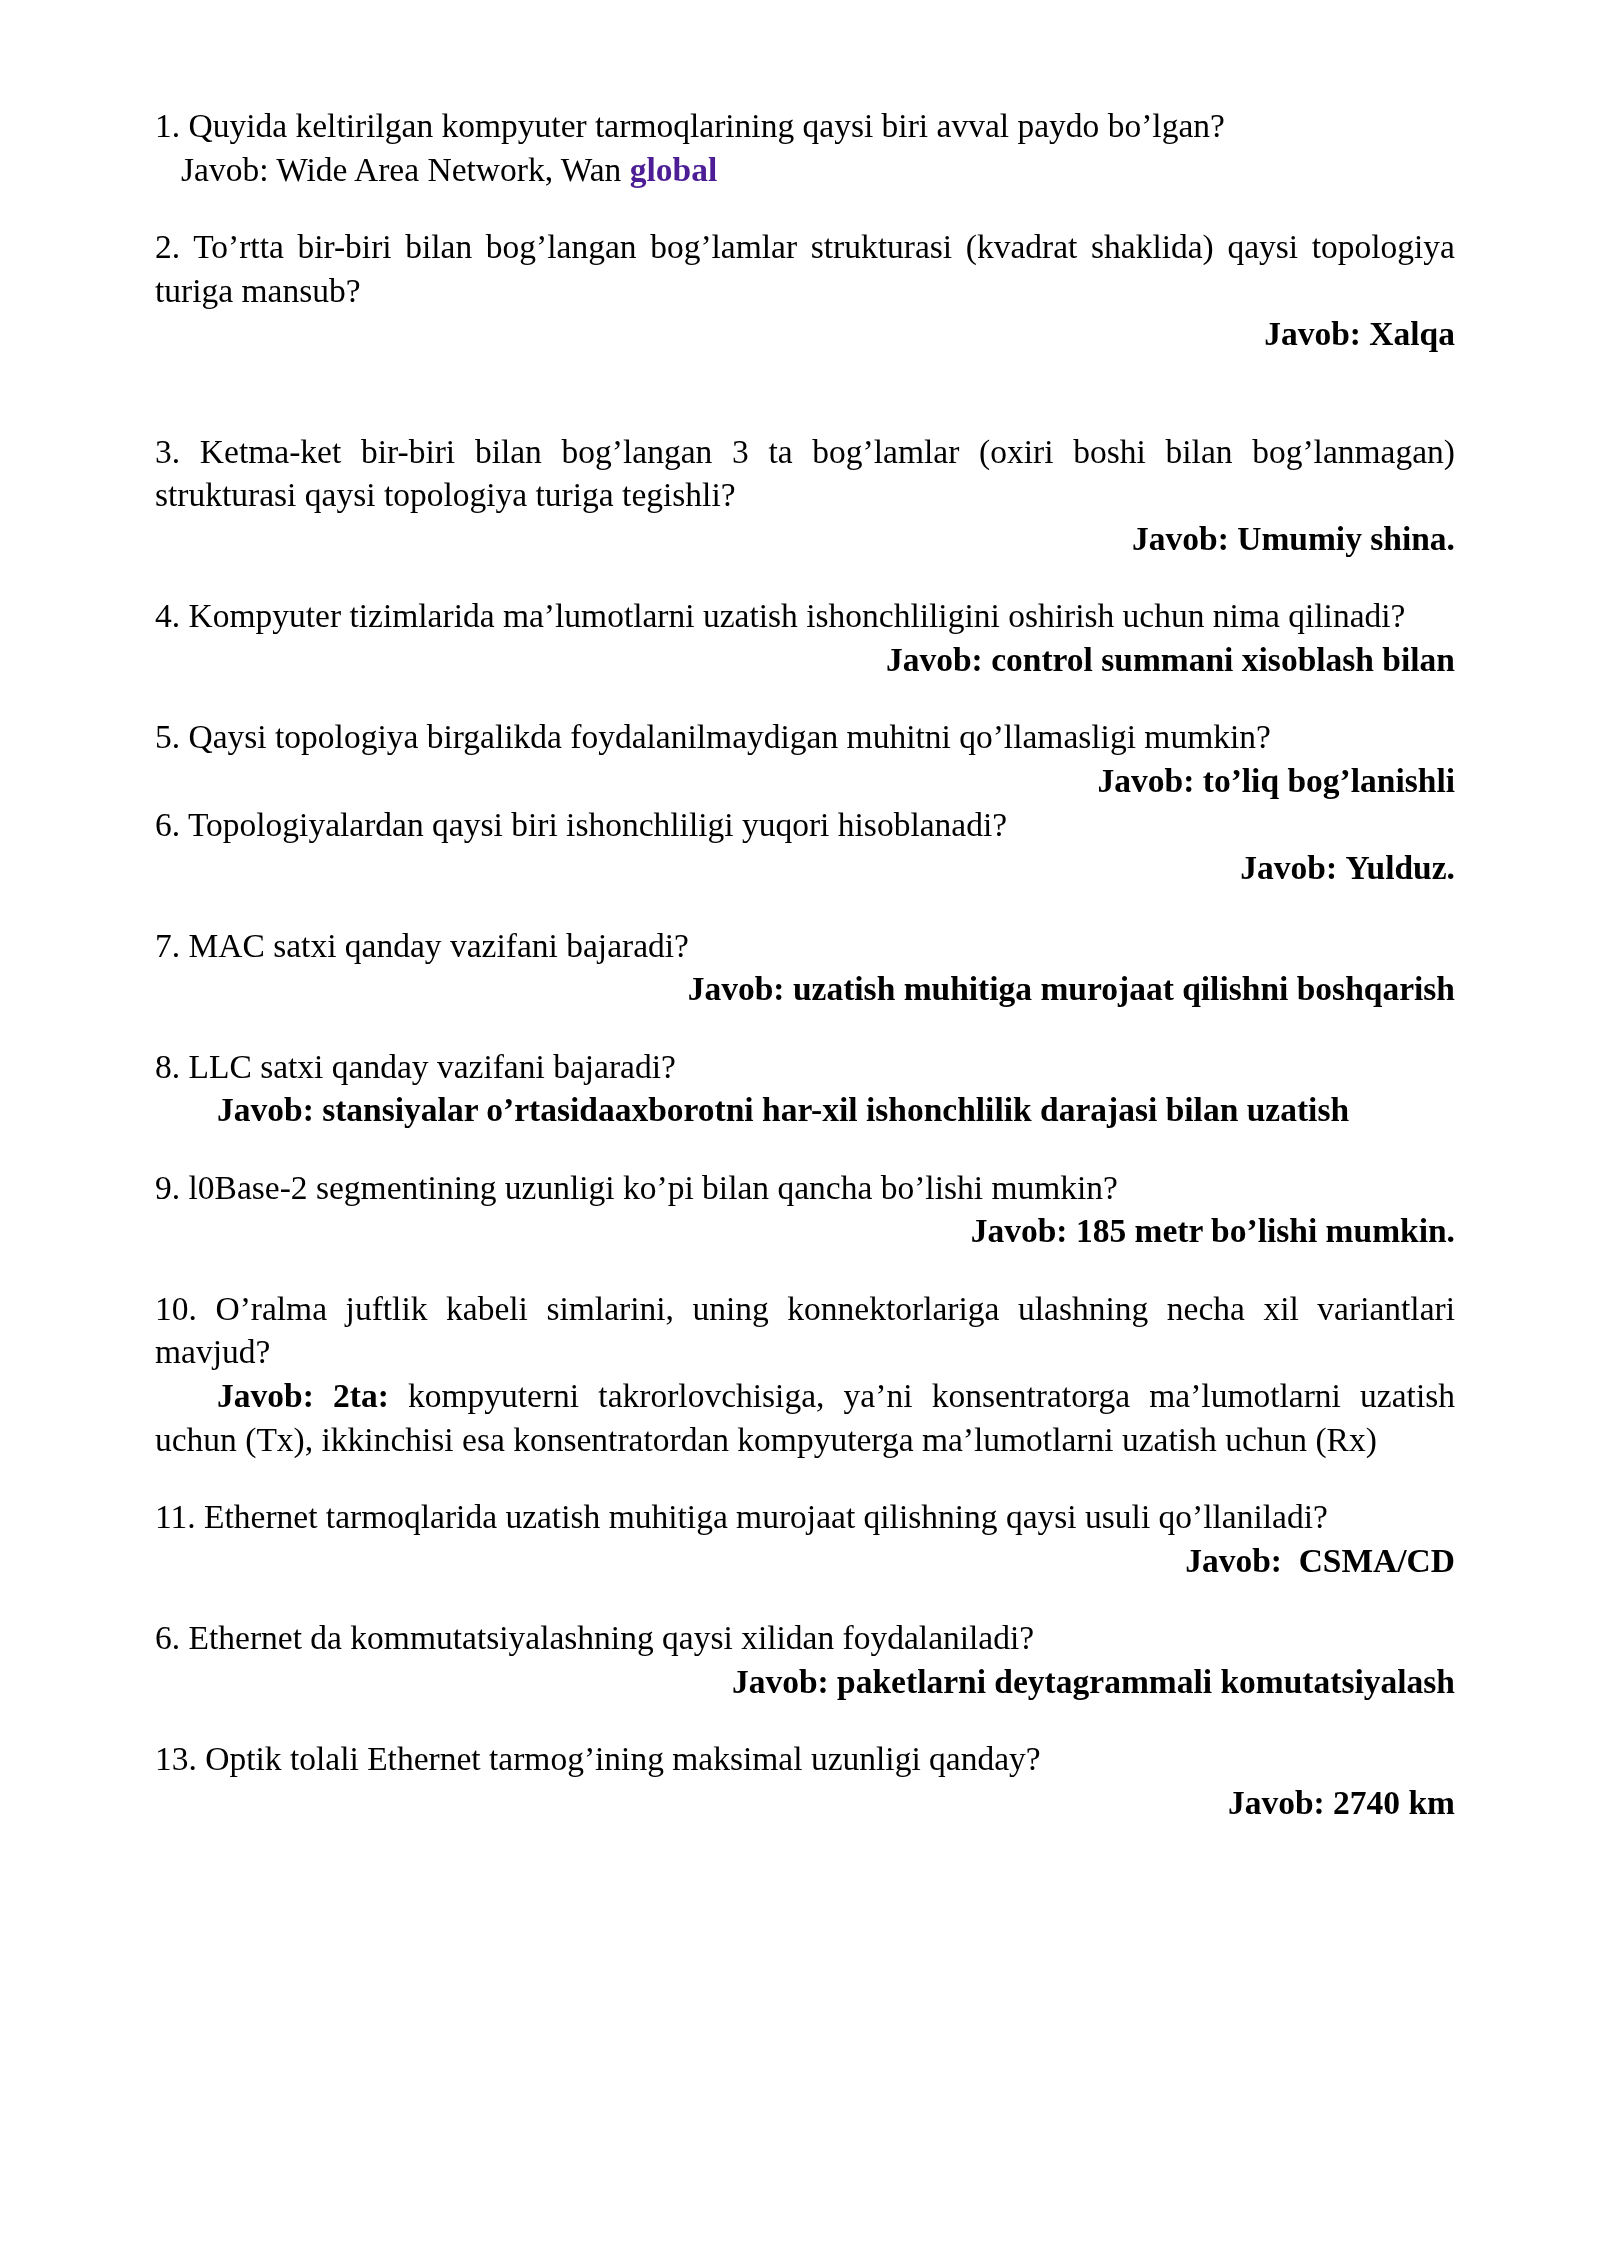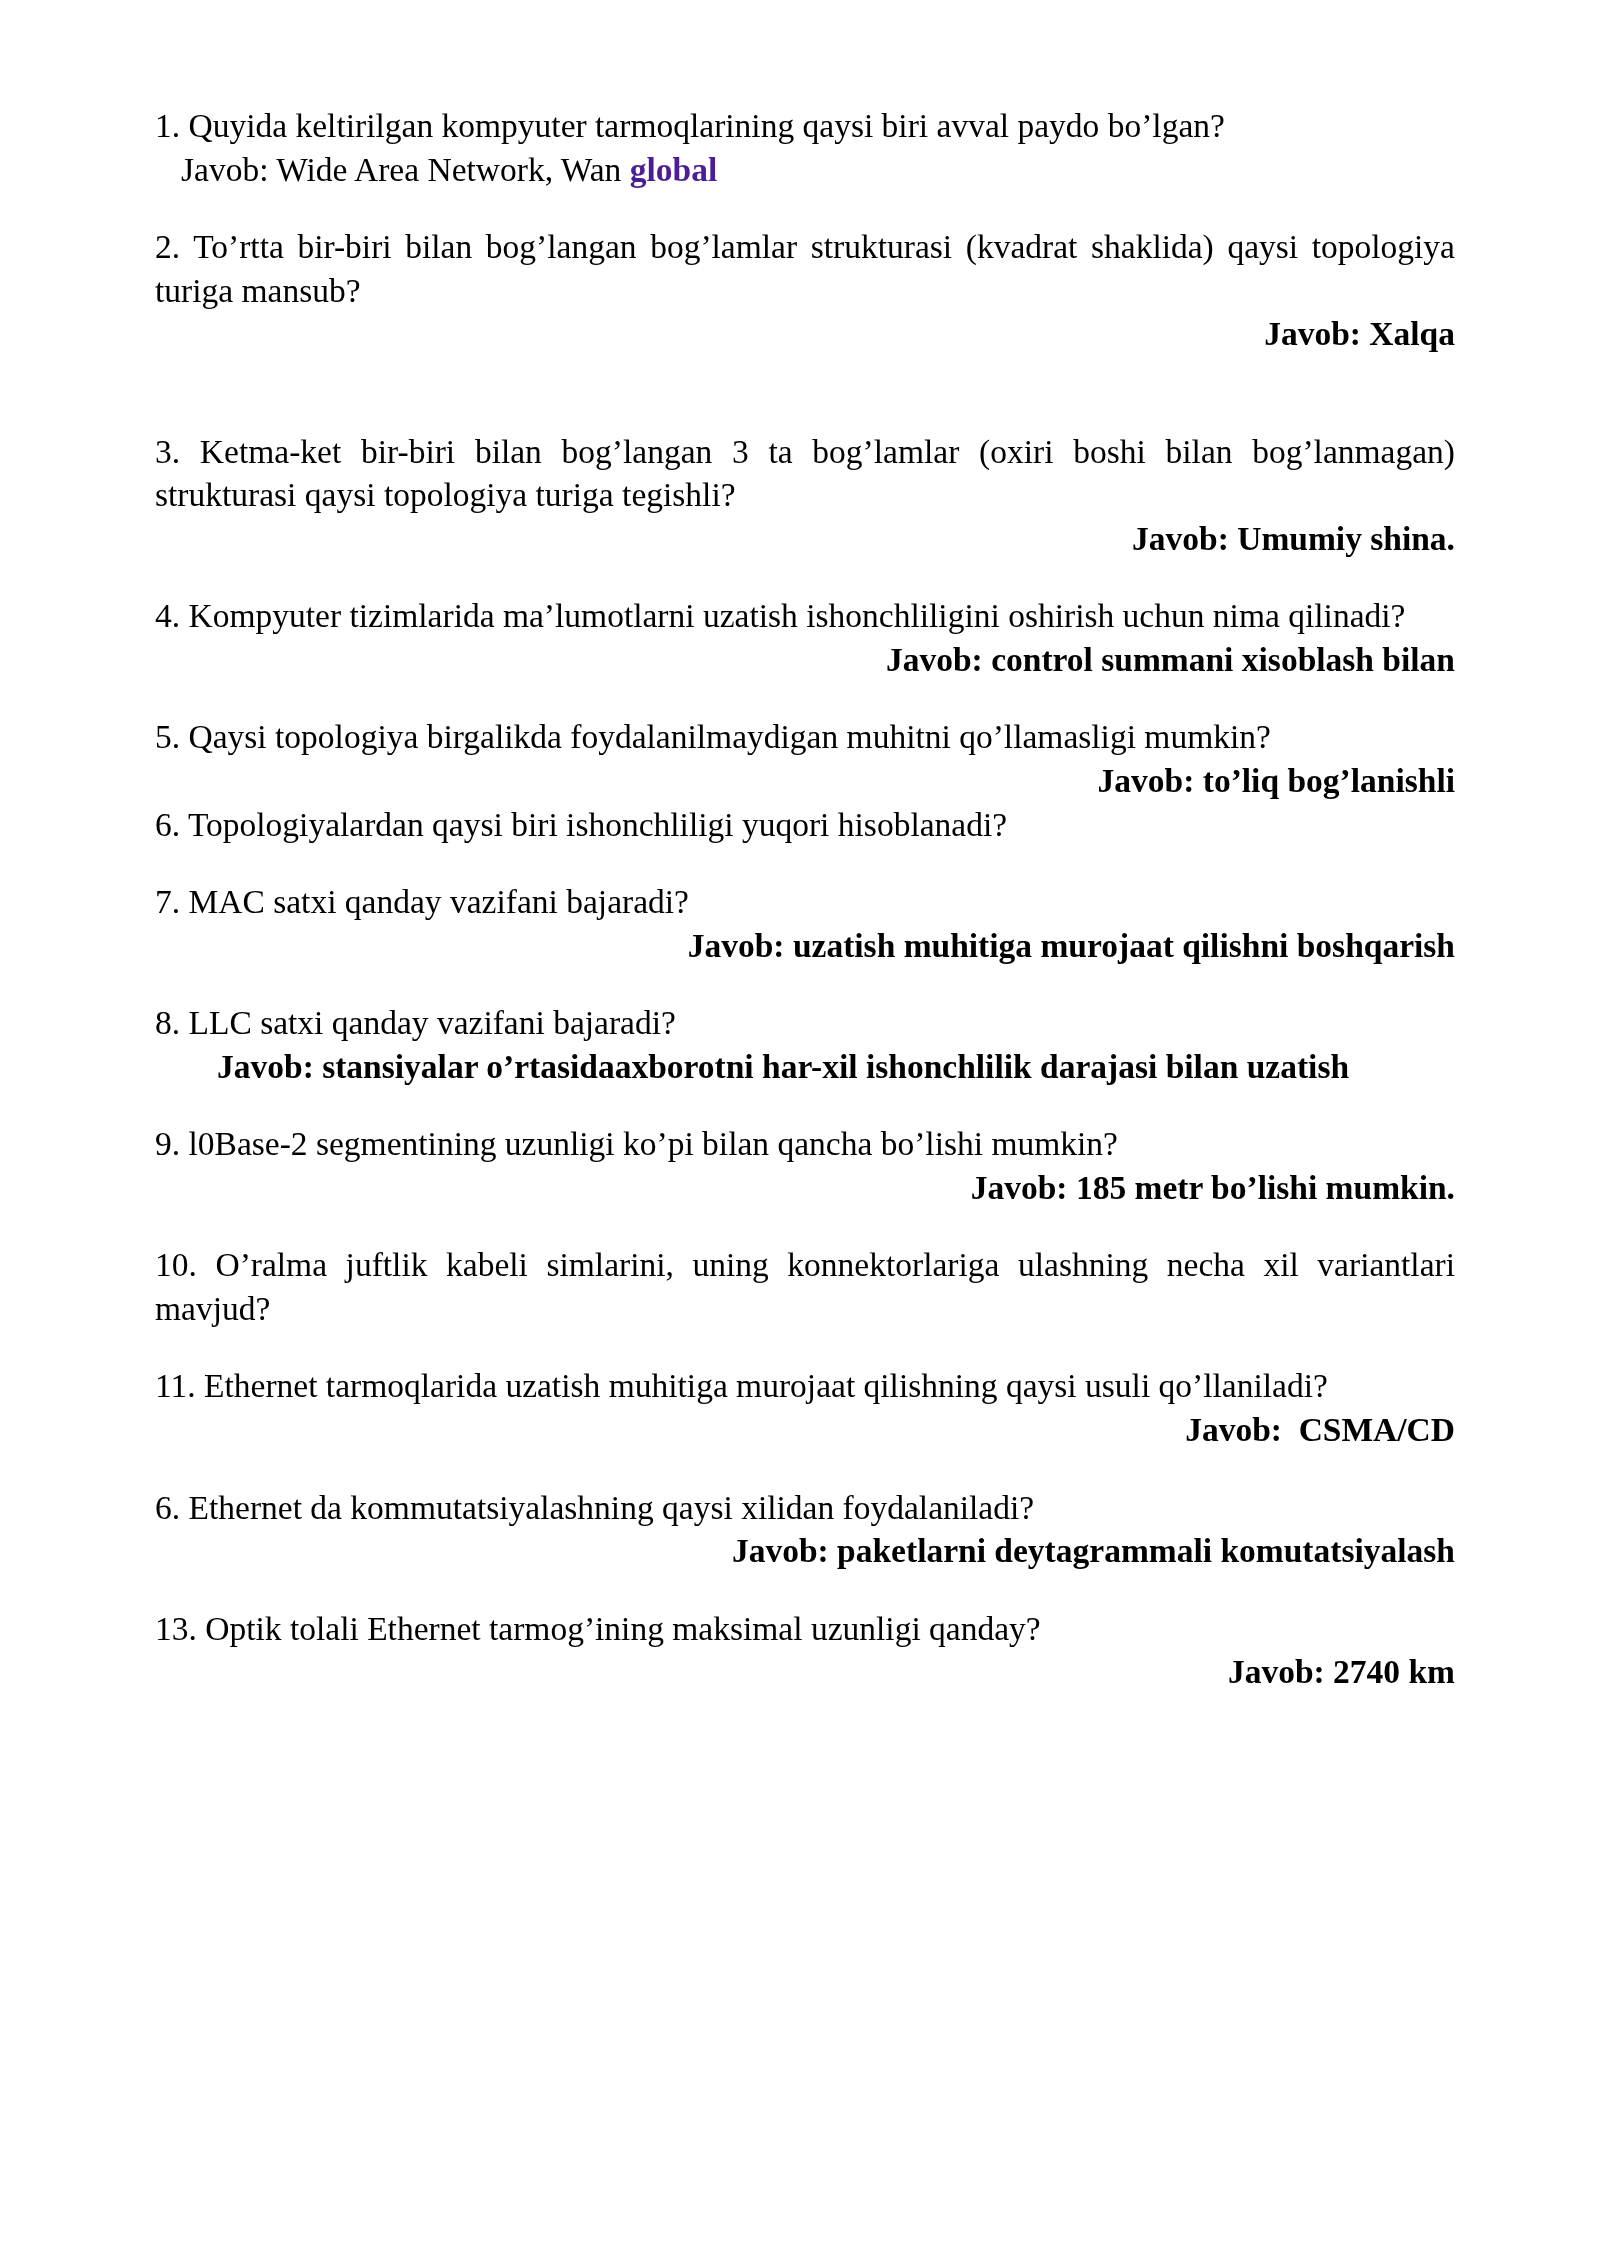--- a/index.html
+++ b/index.html
@@ -76,39 +76,41 @@
 
     <p class="qa"><span>4.</span> <span>Kompyuter tizimlarida ma’lumotlarni uzatish ishonchliligini oshirish uchun nima qilinadi?</span></p>
     <p class="qa last-nojust"><span class="ind-2"></span><span class="ans">Javob:</span> <span class="ans">control summani xisoblash bilan</span></p>
 
     <div class="gap-md"></div>
 
     <p class="qa"><span>5.</span> <span>Qaysi topologiya birgalikda foydalanilmaydigan muhitni qo’llamasligi mumkin?</span></p>
     <p class="qa last-nojust"><span class="ind-4"></span><span class="ans">Javob:</span> <span class="ans">to’liq bog’lanishli</span></p>
 
     <p class="qa"><span>6.</span> <span>Topologiyalardan qaysi biri ishonchliligi yuqori hisoblanadi?</span></p>
+    <p class="qa last-nojust"><span class="ind-2"></span><span class="ans">Javob:</span> <span class="ans">Yulduz.</span></p>
 
     <div class="gap-md"></div>
 
     <p class="qa"><span>7.</span> <span>MAC satxi qanday vazifani bajaradi?</span></p>
     <p class="qa last-nojust"><span class="ind-2"></span><span class="ans">Javob:</span> <span class="ans">uzatish muhitiga murojaat qilishni boshqarish</span></p>
 
     <div class="gap-md"></div>
 
     <p class="qa"><span>8.</span> <span>LLC satxi qanday vazifani bajaradi?</span></p>
     <p class="qa"><span class="ind-3"></span><span class="ans">Javob:</span> <span class="ans">stansiyalar o’rtasidaaxborotni har-xil ishonchlilik darajasi bilan uzatish</span></p>
 
     <div class="gap-md"></div>
 
     <p class="qa"><span>9.</span> <span>l0Base-2 segmentining uzunligi ko’pi bilan qancha bo’lishi mumkin?</span></p>
     <p class="qa last-nojust"><span class="ind-2"></span><span class="ans">Javob:</span> <span class="ans">185 metr bo’lishi mumkin.</span></p>
 
     <div class="gap-md"></div>
 
     <p class="qa"><span>10.</span> <span>O’ralma juftlik kabeli simlarini, uning konnektorlariga ulashning necha xil variantlari mavjud?</span></p>
+    <p class="qa"><span class="ind-3"></span><span class="ans">Javob: 2ta:</span> <span class="ans-normal">kompyuterni takrorlovchisiga, ya’ni konsentratorga ma’lumotlarni uzatish uchun (Tx), ikkinchisi esa konsentratordan kompyuterga ma’lumotlarni uzatish uchun (Rx)</span></p>
 
     <div class="gap-md"></div>
 
     <p class="qa"><span>11.</span> <span>Ethernet tarmoqlarida uzatish muhitiga murojaat qilishning qaysi usuli qo’llaniladi?</span></p>
     <p class="qa last-nojust"><span class="ind-2"></span><span class="ans">Javob:</span>&nbsp; <span class="ans">CSMA/CD</span></p>
 
     <div class="gap-md"></div>
 
     <p class="qa"><span>6.</span> <span>Ethernet da kommutatsiyalashning qaysi xilidan foydalaniladi?</span></p>
     <p class="qa last-nojust"><span class="ind-2"></span><span class="ans">Javob:</span> <span class="ans">paketlarni deytagrammali komutatsiyalash</span></p>

